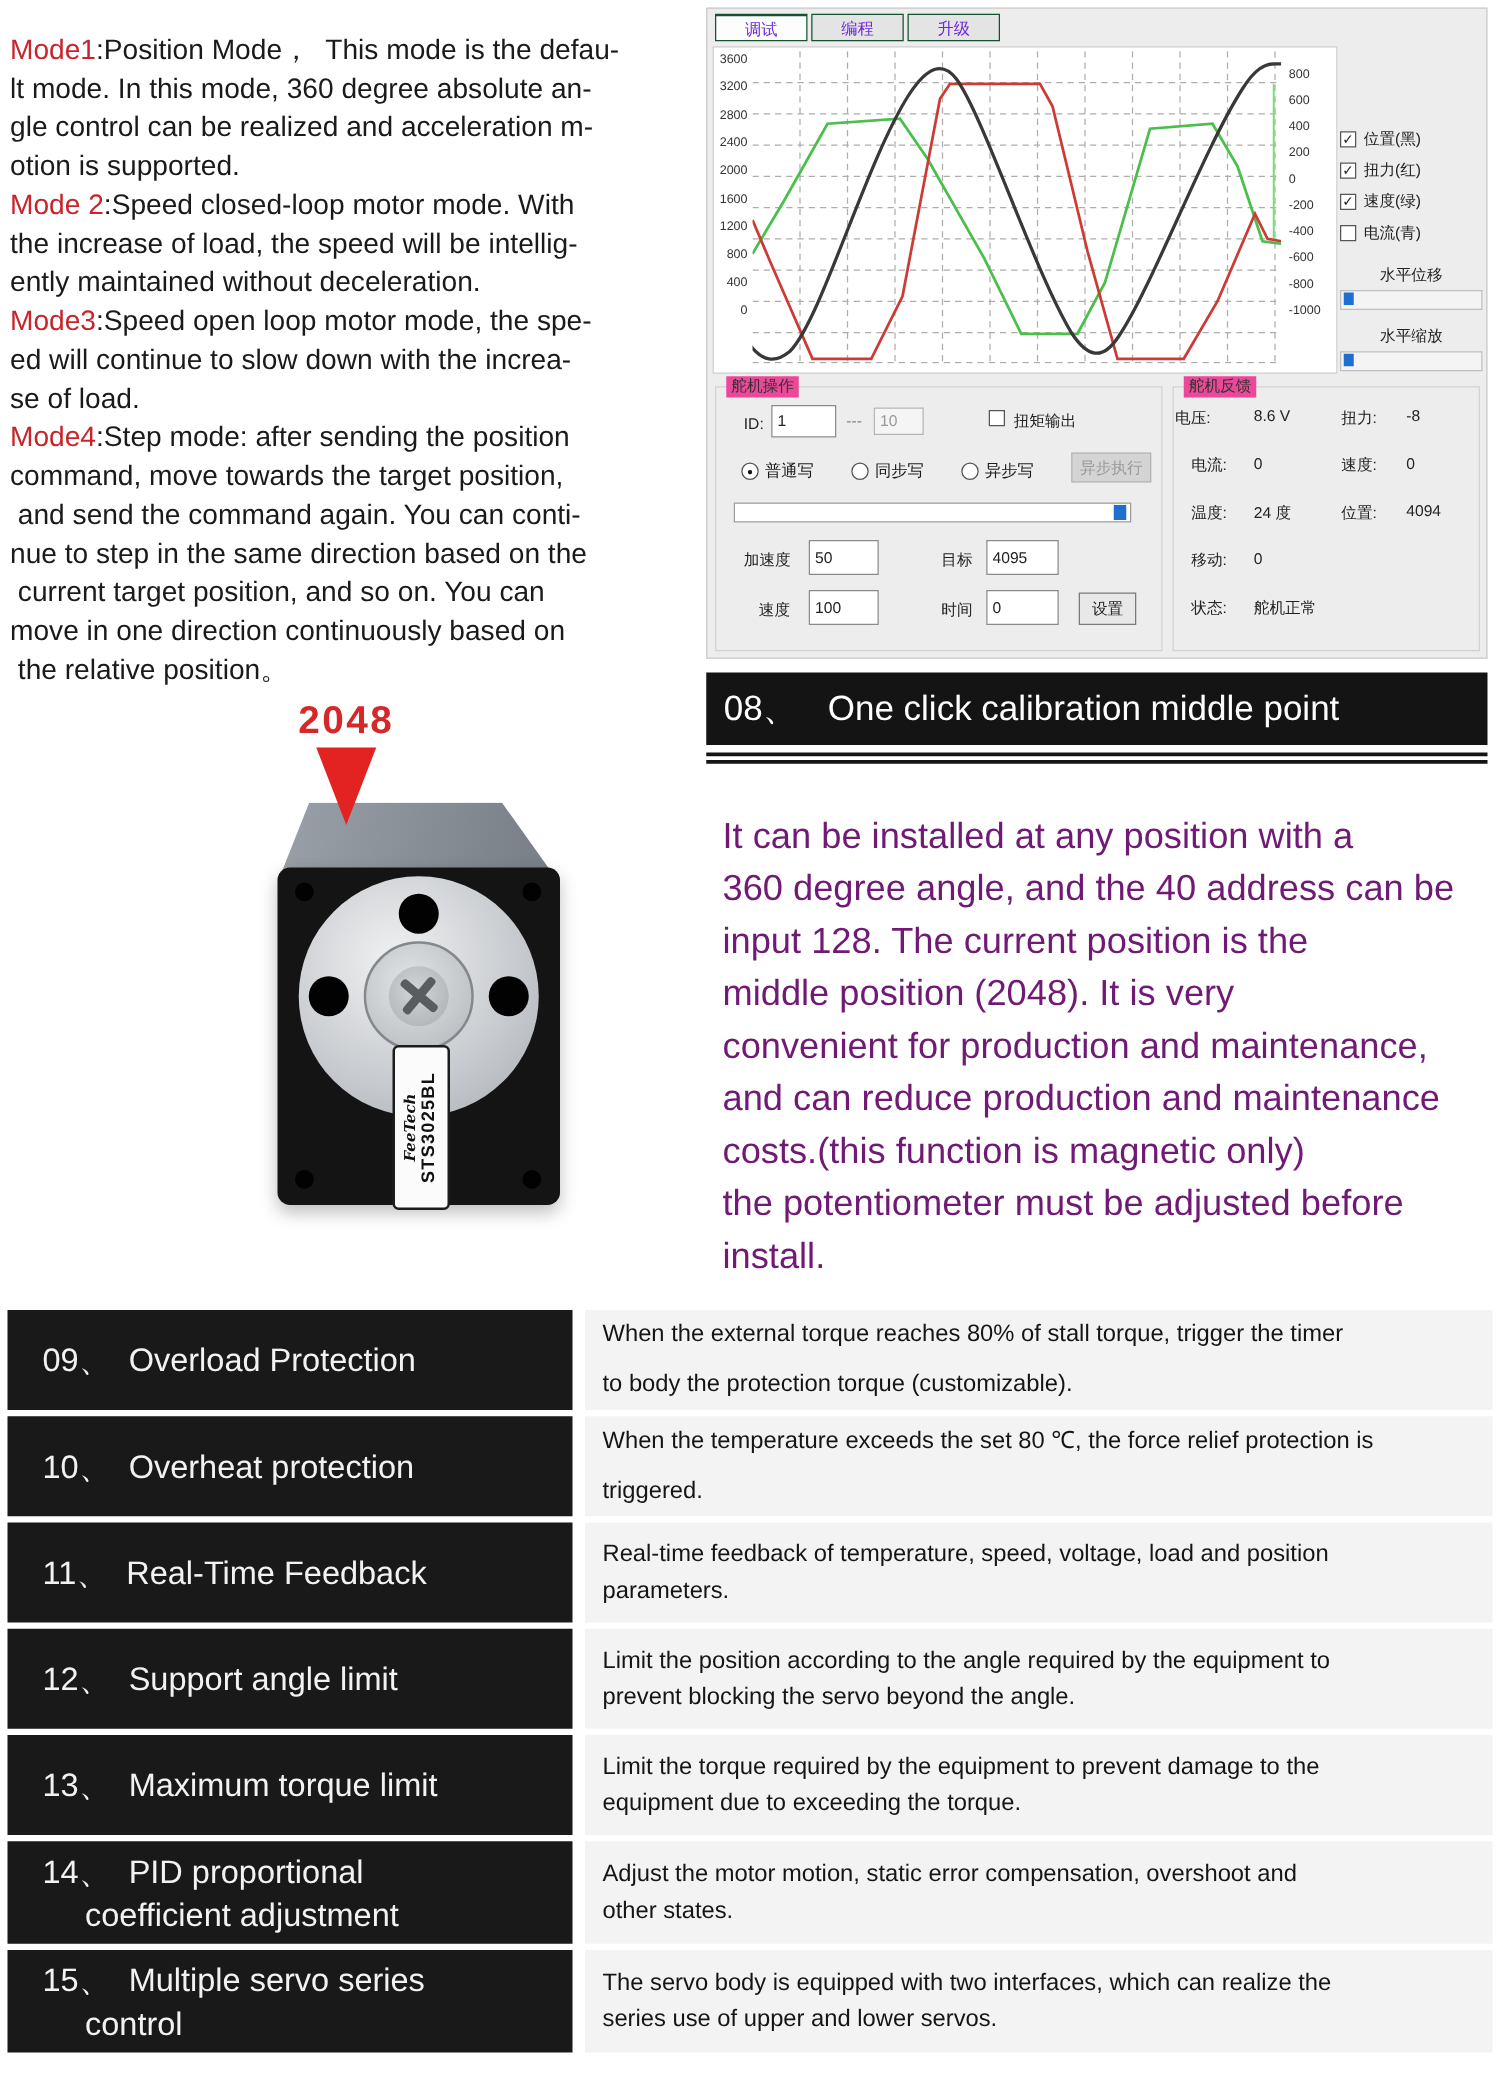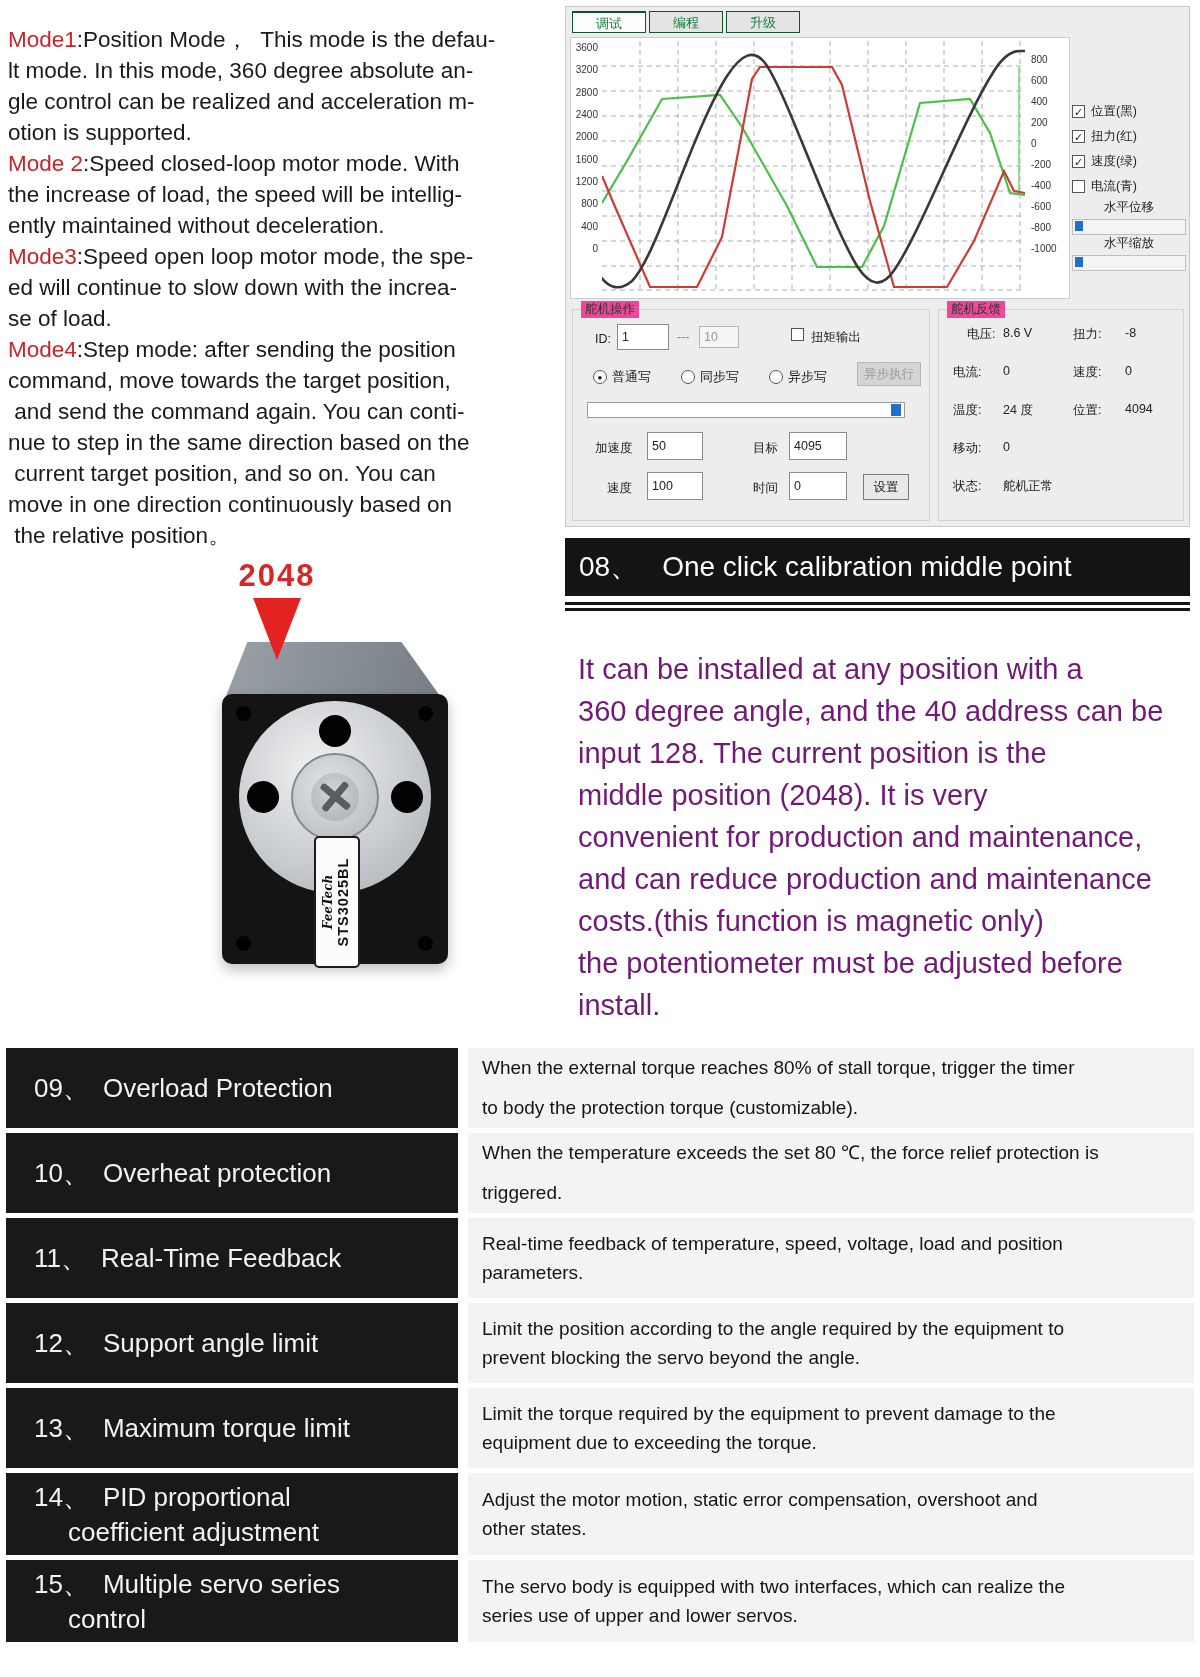--- a/index.html
+++ b/index.html
@@ -8,21 +8,21 @@
 
   
   .mode-text{position:absolute;left:8px;top:24px;width:552px;font-size:22.5px;line-height:31px;}
   .m-line{white-space:pre-wrap;}
   .m-line .red{color:#c8242b;}
 
   
   .sw-panel{position:absolute;left:565px;top:6px;width:625px;height:521px;background:#ededed;
             border:1px solid #c9c9c9;box-sizing:border-box;font-size:13px;}
   .sw-tabs{position:absolute;top:4px;left:6px;display:flex;gap:3px;}
-  .sw-tab{width:74px;height:22px;line-height:22px;text-align:center;font-size:13px;color:#15803d;
+  .sw-tab{width:74px;height:22px;line-height:22px;text-align:center;font-size:13px;color:#6d28d9;
           border:1px solid #14532d;background:#e4e4e4;box-sizing:border-box;}
   .sw-tab.active{background:#fdfdfd;border-width:2px 1px 1px 1px;}
 
   .sw-chart{position:absolute;left:4px;top:30px;width:500px;height:262px;background:#ffffff;
             border:1px solid #cccccc;box-sizing:border-box;}
   .axis-left{position:absolute;left:0;top:0;width:29px;height:100%;display:flex;flex-direction:column;
              justify-content:space-between;align-items:flex-end;padding:4px 2px 44px 0;box-sizing:border-box;
              font-size:10px;color:#333;}
   .axis-right{position:absolute;left:456px;top:0;width:42px;height:100%;display:flex;flex-direction:column;
              justify-content:space-between;align-items:flex-start;padding:16px 0 44px 4px;box-sizing:border-box;
@@ -33,21 +33,21 @@
   .curve-pos{stroke:#383838;stroke-width:2.6;fill:none;}
   .curve-torque{stroke:#cc3b36;stroke-width:2.2;fill:none;}
   .curve-speed{stroke:#4bbf4b;stroke-width:2.2;fill:none;}
   .cursor-line{stroke:#7ed87e;stroke-width:1.6;fill:none;}
 
   .sw-legend{position:absolute;left:506px;top:92px;width:114px;}
   .leg-row{display:flex;align-items:center;gap:6px;height:25px;}
   .chk{width:13px;height:13px;border:1px solid #555;background:#fff;font-size:11px;line-height:12px;
        text-align:center;color:#222;box-sizing:border-box;}
   .leg-label{font-size:12.5px;color:#222;}
-  .sl-label{font-size:12.5px;text-align:center;margin-top:0;color:#222;}
+  .sl-label{font-size:12.5px;text-align:center;margin-top:13px;color:#222;}
   .sl-track{position:relative;height:14px;background:#f4f4f4;border:1px solid #bfbfbf;margin-top:3px;}
   .sl-handle{position:absolute;left:2px;top:1px;width:8px;height:10px;background:#1f6fd0;}
 
   .sw-group{position:absolute;border:1px solid #d2d2d2;box-sizing:border-box;}
   .g-title{position:absolute;top:-9px;left:8px;background:#ec4899;padding:0 4px;font-size:12.5px;color:#333;}
   .op-group{left:6px;top:302px;width:358px;height:212px;}
   .fb-group{left:372px;top:302px;width:246px;height:212px;padding-left:15px;}
   .abs{position:absolute;}
   .ui-input{position:absolute;border:1px solid #8a8a8a;background:#fff;font-size:12.5px;padding:0 4px;
             box-sizing:border-box;font-family:"Liberation Sans",sans-serif;color:#222;}
@@ -249,21 +249,21 @@
 
       <span class="small-label" style="left:34px;top:170px;">速度</span>
       <input class="ui-input" style="left: 74px; top: 162px; width: 56px; height: 28px;" value="100">
       <span class="small-label" style="left:180px;top:170px;">时间</span>
       <input class="ui-input" style="left: 216px; top: 162px; width: 58px; height: 28px;" value="0">
       <div class="ui-btn" style="left:290px;top:164px;width:46px;height:26px;">设置</div>
     </div>
 
     <div class="sw-group fb-group">
       <span class="g-title">舵机反馈</span>
-      <span class="fb-label" style="left:28px;top:16px;">电压:</span>
+      <span class="fb-label" style="left:1px;top:16px;">电压:</span>
       <span class="fb-value" style="left:64px;top:16px;">8.6 V</span>
       <span class="fb-label" style="left:134px;top:16px;">扭力:</span>
       <span class="fb-value" style="left:186px;top:16px;">-8</span>
 
       <span class="fb-label" style="left:14px;top:54px;">电流:</span>
       <span class="fb-value" style="left:64px;top:54px;">0</span>
       <span class="fb-label" style="left:134px;top:54px;">速度:</span>
       <span class="fb-value" style="left:186px;top:54px;">0</span>
 
       <span class="fb-label" style="left:14px;top:92px;">温度:</span>

